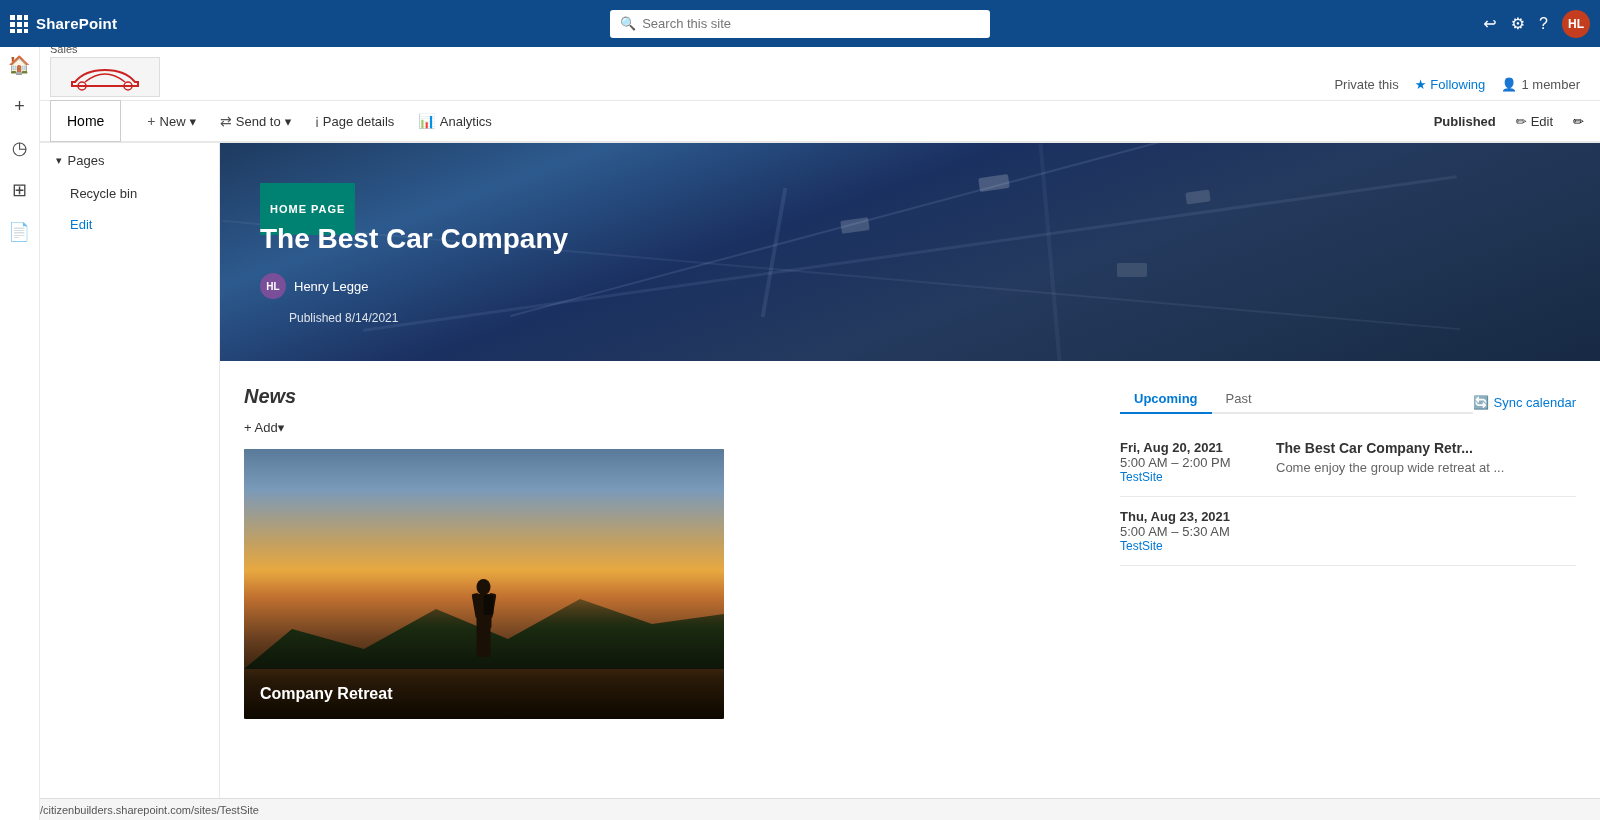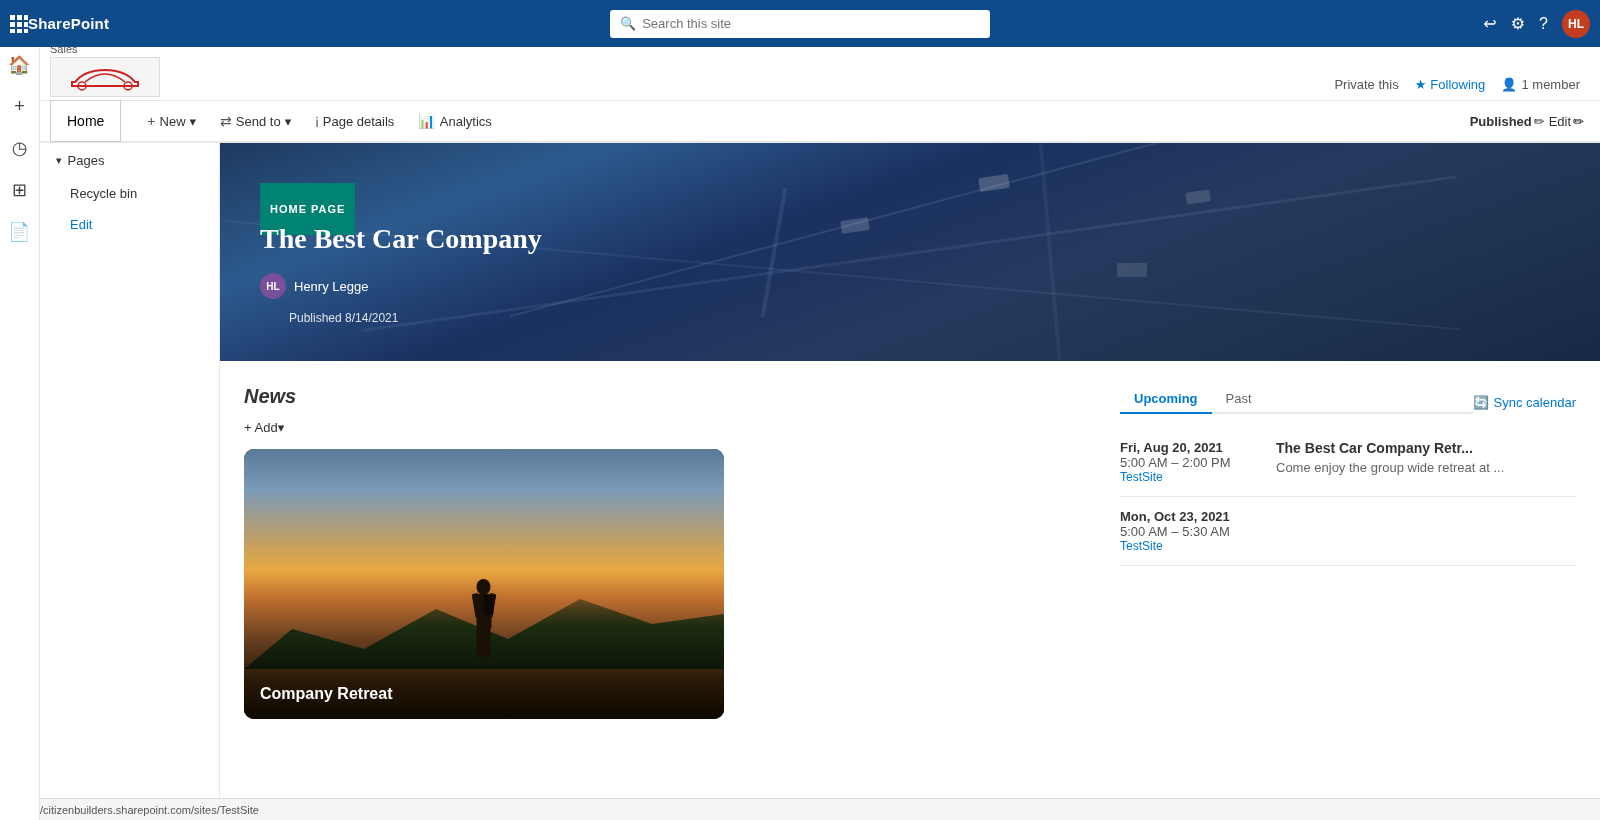--- a/index.html
+++ b/index.html
@@ -1,21 +1,21 @@
 <!DOCTYPE html>
 <html><head>
   <meta charset="utf-8">
   <style>
     * { box-sizing: border-box; margin: 0; padding: 0; }
     body { font-family: 'Segoe UI', Arial, sans-serif; background: #fff; width: 1600px; height: 820px; overflow: hidden; }
 
     
     .topbar {
       display: flex; align-items: center; background: #0f4a8a; height: 47px;
-      padding: 0 10px; gap: 0; position: relative; z-index: 100;
+      padding: 0 10px; gap: 8px; position: relative; z-index: 100;
     }
     .topbar-waffle { color: #fff; font-size: 18px; cursor: pointer; display: flex; align-items: center; }
     .topbar-brand { color: #fff; font-size: 15px; font-weight: 600; letter-spacing: 0.2px; }
     .topbar-search {
       position: absolute; left: 50%; transform: translateX(-50%);
       width: 380px; display: flex; align-items: center;
       background: #fff; border-radius: 3px; padding: 0 10px; height: 28px;
       gap: 6px;
     }
     .topbar-search input {
@@ -89,21 +89,21 @@
     .toolbar {
       display: flex; align-items: center; gap: 4px; flex: 1;
     }
     .toolbar-btn {
       display: flex; align-items: center; gap: 4px; padding: 4px 10px;
       font-size: 13px; color: #333; cursor: pointer; border-radius: 3px;
       background: transparent; border: none;
     }
     .toolbar-btn .icon { font-size: 14px; color: #555; }
 
-    .toolbar-right { margin-left: auto; display: flex; align-items: center; gap: 2px; padding-right: 16px; }
+    .toolbar-right { margin-left: auto; display: flex; align-items: center; gap: 20px; padding-right: 16px; }
     .published-label { font-size: 13px; color: #333; font-weight: 600; }
     .edit-btn { display: flex; align-items: center; gap: 4px; font-size: 13px; color: #333; cursor: pointer; }
     .edit-icon-small { font-size: 13px; }
 
     
     .left-nav-panel {
       width: 180px; min-width: 180px; background: #fff;
       border-right: 1px solid #e8e8e8; padding-top: 0;
       display: flex; flex-direction: column;
     }
@@ -135,21 +135,21 @@
       position: absolute; background: rgba(200,220,255,0.15);
       transform-origin: center;
     }
     .hero-tag {
       position: absolute; top: 40px; left: 40px;
       background: #008272; color: #fff; font-size: 11px; font-weight: 700;
       padding: 20px 10px; text-transform: uppercase; letter-spacing: 1px;
     }
     .hero-title {
       position: absolute; top: 80px; left: 40px;
-      color: #fff; font-size: 28px; font-weight: 700; font-family: Liberation Serif, serif;
+      color: #fff; font-size: 28px; font-weight: 700;
     }
     .hero-author {
       position: absolute; top: 130px; left: 40px;
       display: flex; align-items: center; gap: 8px;
     }
     .hero-avatar {
       width: 26px; height: 26px; border-radius: 50%;
       background: #7a4f9a; display: flex; align-items: center; justify-content: center;
       color: #fff; font-size: 10px; font-weight: 700;
     }
@@ -162,21 +162,21 @@
     
     .news-section {
       padding: 24px 24px 0 24px;
     }
     .news-title { font-size: 20px; font-weight: 600; color: #333; margin-bottom: 12px; font-style: italic; }
     .news-add-btn {
       display: flex; align-items: center; font-size: 13px;
       color: #333; cursor: pointer; margin-bottom: 14px;
     }
     .news-card {
-      width: 480px; height: 270px; border-radius: 10px; overflow: hidden;
+      width: 480px; height: 270px; border-radius: 2px; overflow: hidden;
       position: relative; background: #2a4a3a;
     }
     .news-card-img {
       width: 100%; height: 100%;
       background: linear-gradient(180deg, #4a5a3a 0%, #3a4a2a 30%, #2a3a20 50%, #1a2a15 70%, #0d1a0a 100%);
       position: relative;
     }
     .news-card-title {
       position: absolute; bottom: 16px; left: 16px;
       color: #fff; font-size: 16px; font-weight: 700;
@@ -415,21 +415,21 @@
               <div class="event-site-link">TestSite</div>
             </div>
             <div class="event-detail-col">
               <div class="event-detail-title">The Best Car Company Retr...</div>
               <div class="event-detail-desc">Come enjoy the group wide retreat at ...</div>
             </div>
           </div>
 
           <div class="event-item">
             <div class="event-date-col">
-              <div class="event-date">Mon, Oct 23, 2021</div>
+              <div class="event-date">Thu, Aug 23, 2021</div>
               <div class="event-time">5:00 AM – 5:30 AM</div>
               <div class="event-site-link">TestSite</div>
             </div>
           </div>
         </div>
       </div>
     </div>
   </div>
 </div>
 

